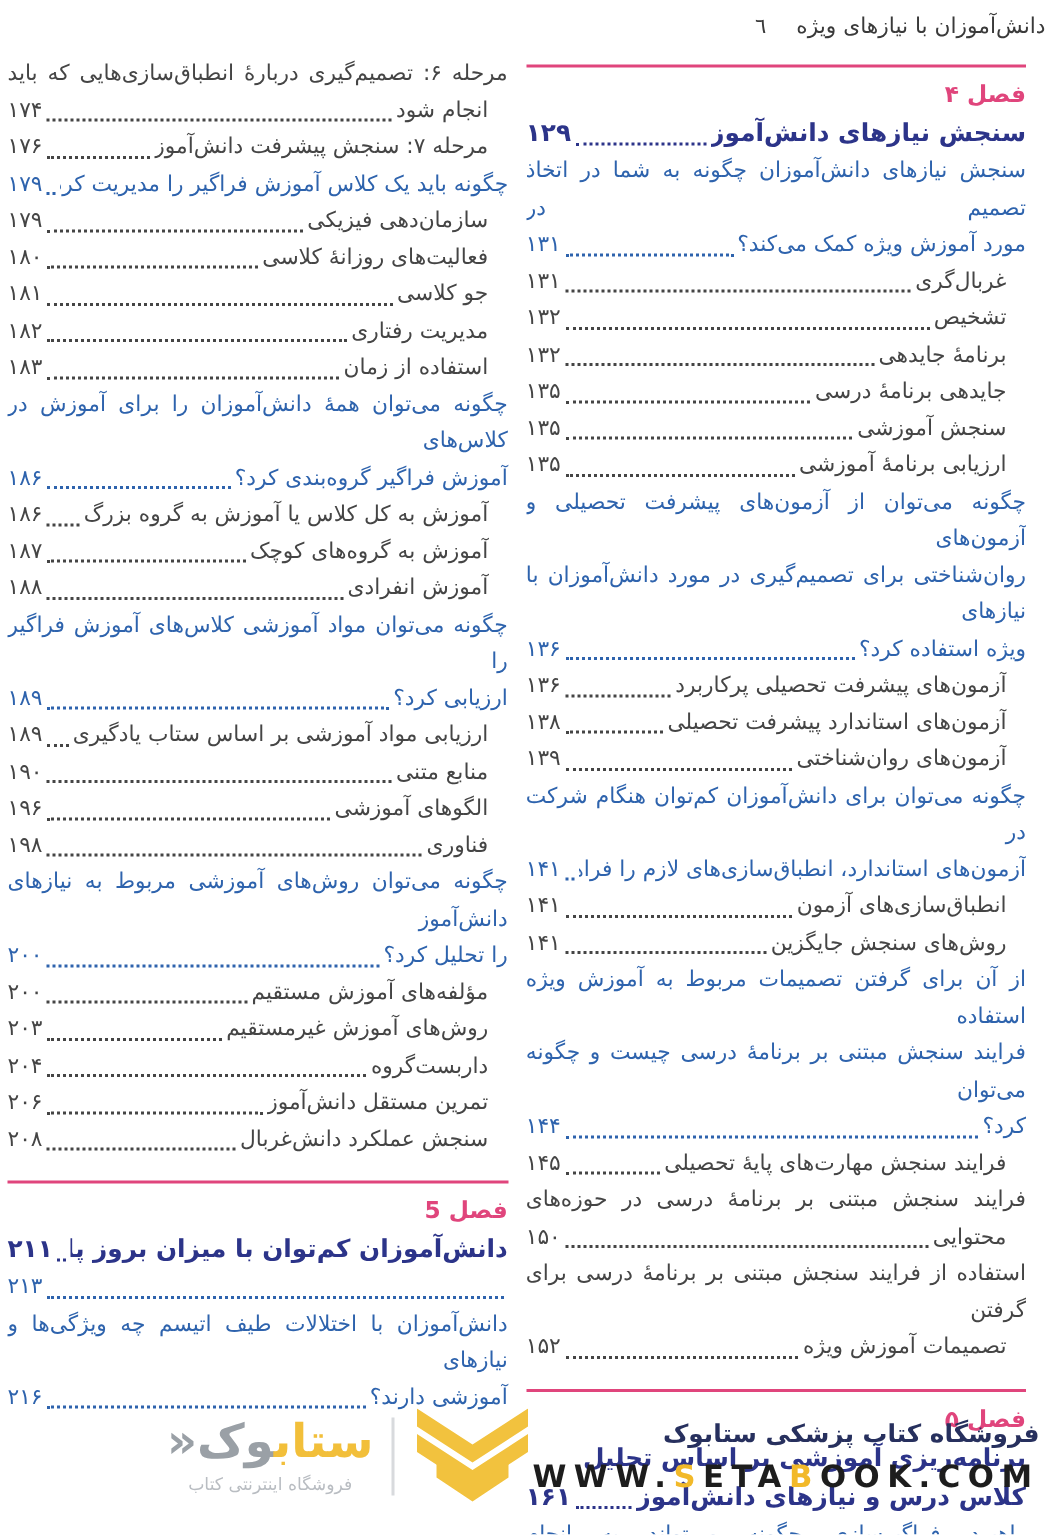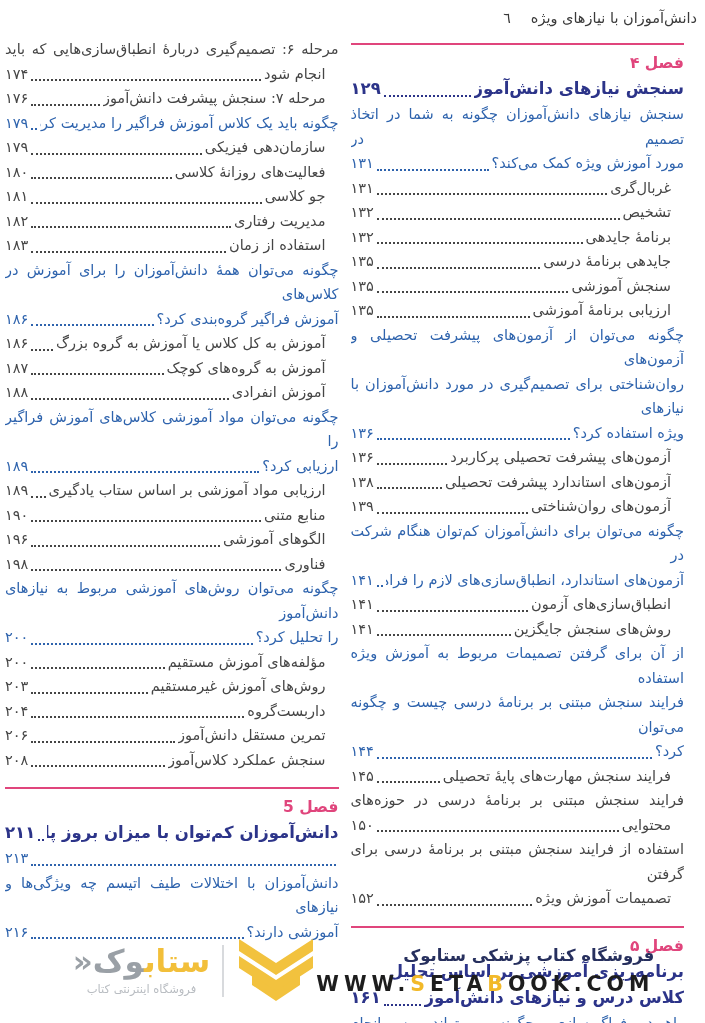--- a/index.html
+++ b/index.html
@@ -24,21 +24,21 @@
   .entry.question .line,.entry.item .line{text-align:justify;text-align-last:justify;white-space:normal;}
   .entry .row{display:flex;align-items:flex-end;flex-wrap:nowrap;}
   .entry .t{white-space:nowrap;flex-shrink:1;overflow:hidden;}
   .entry .dots{flex:1;min-width:6px;border-bottom:2px dotted currentColor;
                margin:0 3px 5px 3px;}
   .entry .page-num{white-space:nowrap;}
   .entry.item .row{padding-right:13px;}
   .entry.question{color:#2e63ad;}
   .entry.title{color:#2c3489;font-weight:bold;font-size:16.5px;line-height:26px;}
   
-  .footer{direction:ltr;display:flex;justify-content:center;align-items:center;
+  .footer{direction:ltr;display:flex;justify-content:flex-end;align-items:center;
           padding:6px 10px 20px 34px;}
   .logo{display:flex;align-items:center;gap:12px;}
   .logo-text{text-align:center;direction:rtl;}
   .wordmark{font-size:31px;font-weight:bold;color:#f2bf3a;line-height:1;white-space:nowrap;}
   .wordmark .gray{color:#9aa0a6;}
   .logo-sub{color:#b9bdc2;font-size:11.5px;margin-top:5px;}
   .logo-divider{width:2px;height:52px;background:#d8dadd;}
   .chev{display:block;}
   .store{text-align:right;padding-right:2px;}
   .store-name{color:#27305e;font-size:16.5px;font-weight:bold;direction:rtl;}
@@ -369,21 +369,21 @@
         </div>
         <div class="entry item">
           <div class="row">
             <span class="t">تمرین مستقل دانش‌آموز</span>
             <span class="dots"></span>
             <span class="page-num">۲۰۶</span>
           </div>
         </div>
         <div class="entry item">
           <div class="row">
-            <span class="t">سنجش عملکرد کلاس‌آموز</span>
+            <span class="t">سنجش عملکرد دانش‌غربال</span>
             <span class="dots"></span>
             <span class="page-num">۲۰۸</span>
           </div>
         </div>
         <div class="divider"></div>
         <div class="chapter">فصل 5</div>
         <div class="entry title">
           <div class="row">
             <span class="t">دانش‌آموزان کم‌توان با میزان بروز پایین</span>
             <span class="dots"></span>

